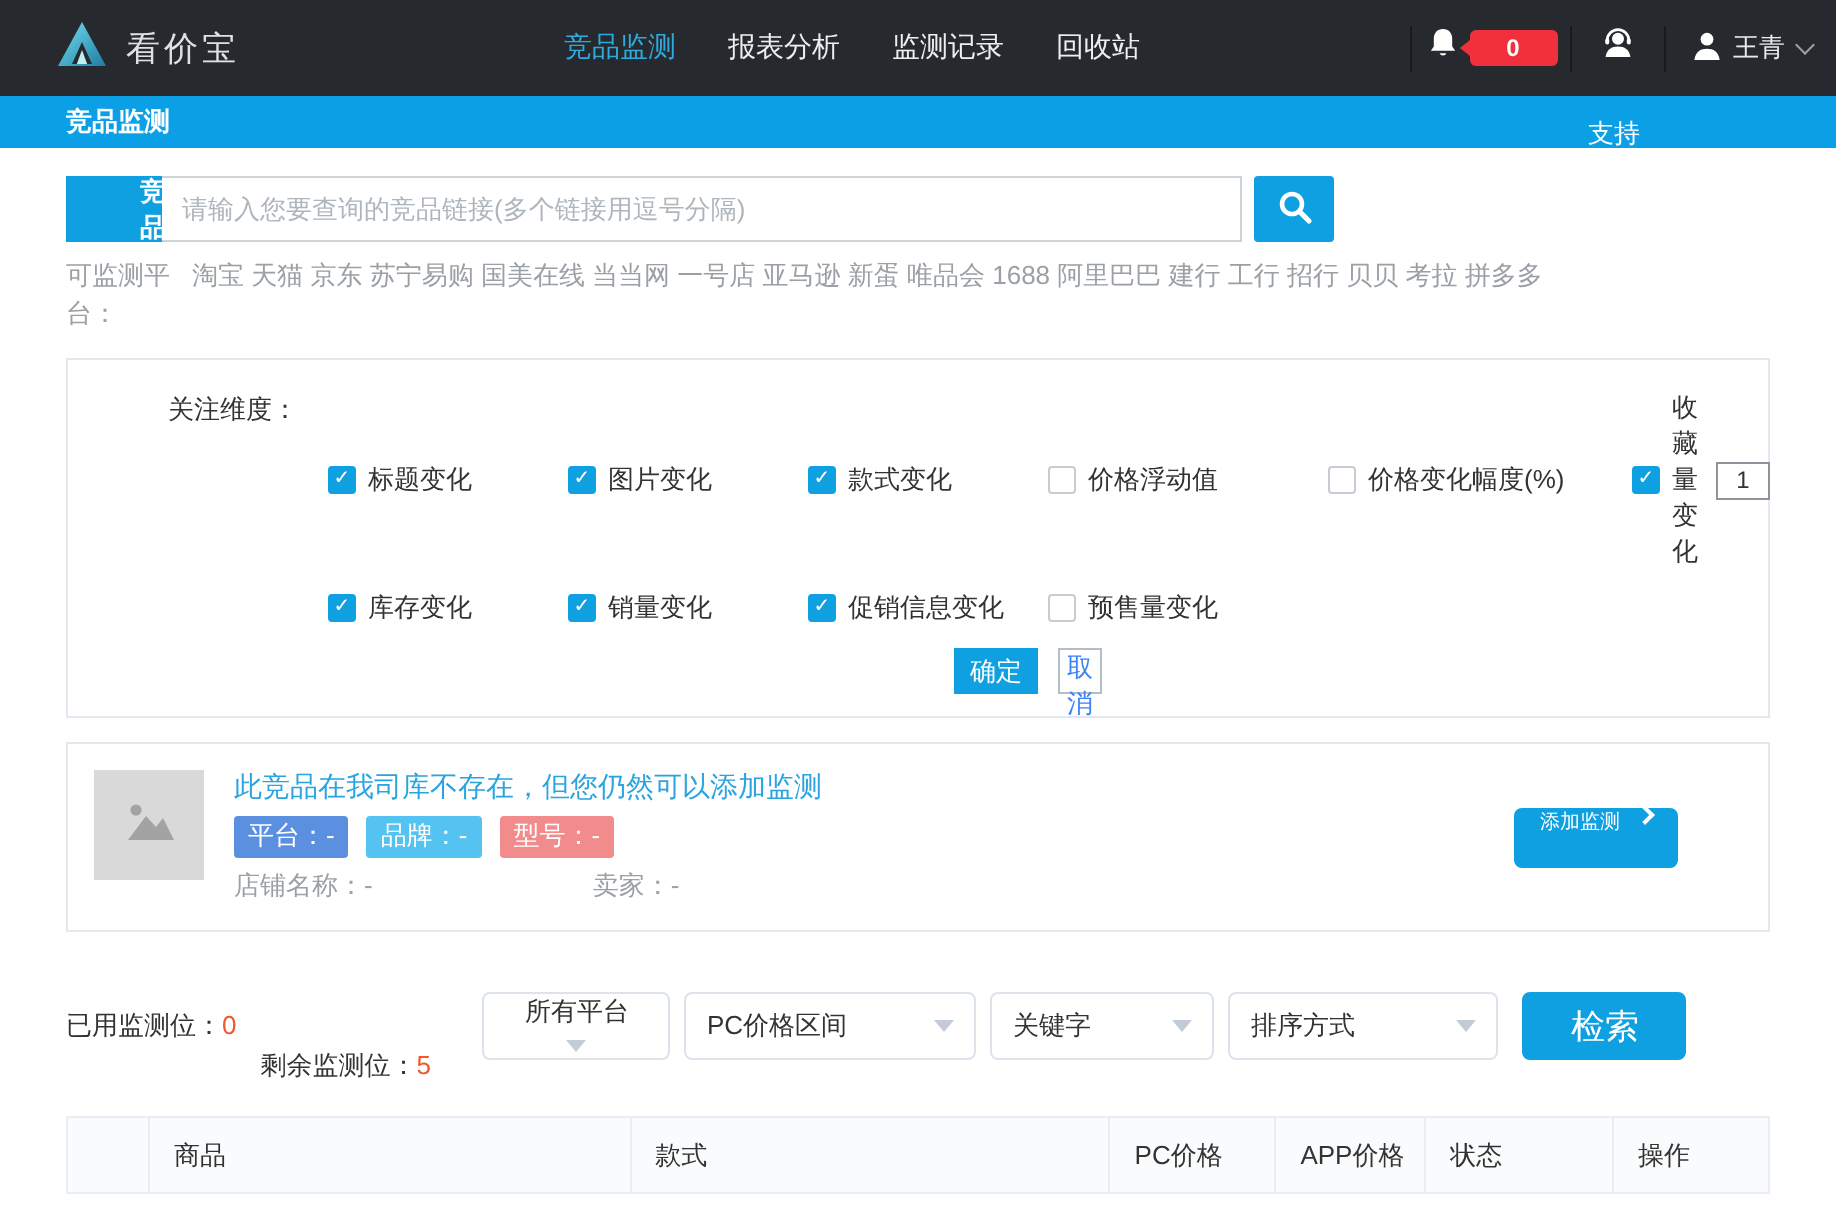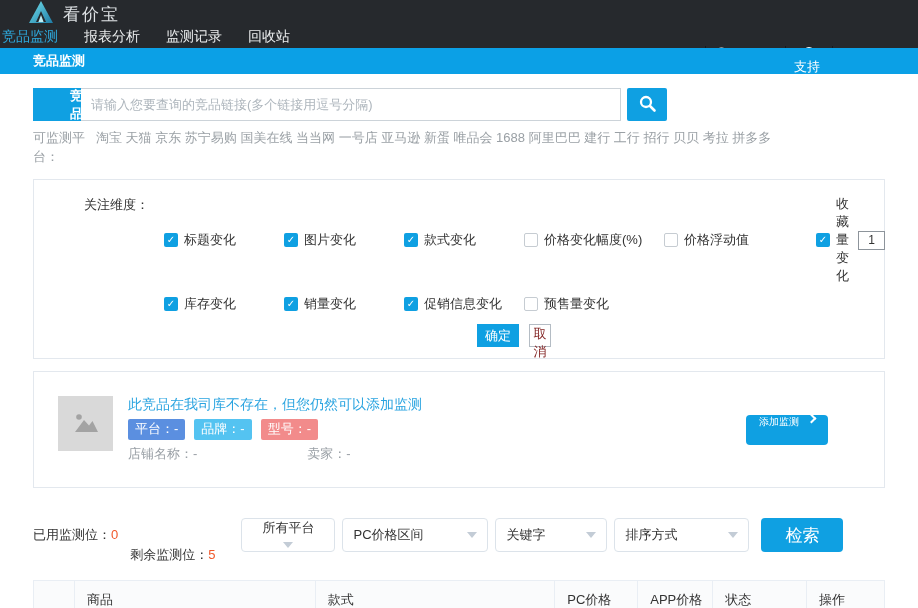--- a/index.html
+++ b/index.html
@@ -1,20 +1,20 @@
 <!DOCTYPE html>
 <html><head>
 <meta charset="utf-8">
 <style>
   * { margin:0; padding:0; box-sizing:border-box; }
   html,body { width:918px; height:608px; overflow:hidden; background:#fff;
     font-family:"Liberation Sans","DejaVu Sans",sans-serif; }
 
   
-  .topbar { height:48px; background:#26292d; display:flex; align-items:flex-start;flex-direction:column; }
+  .topbar { height:48px; background:#26292d; display:flex; align-items:center; }
   .logo-area { display:flex; align-items:center; padding-left:28px; gap:9px; width:280px; }
   .logo-text { color:#dde1e4; font-size:17px; letter-spacing:2px; }
   .nav { display:flex; align-items:center; gap:22px; font-size:14px; }
   .nav-item { color:#eceeef; cursor:pointer; padding:0 2px; }
   .nav-item.active { color:#2eaade; }
   .top-right { margin-left:auto; display:flex; align-items:stretch; }
   .top-sec { display:flex; align-items:center; justify-content:center; border-left:1px solid #17191c; }
   .sec-notif { width:80px; gap:5px; }
   .sec-support { width:47px; }
   .sec-user { width:86px; gap:6px; color:#e8eaec; font-size:13px; }
@@ -51,24 +51,24 @@
   .dim-body { display:flex; padding-left:50px; }
   .dim-label { width:80px; font-size:13px; color:#333; padding-top:1px; flex:none; }
   .dim-grid { display:grid; grid-template-columns:120px 120px 120px 140px 152px auto; row-gap:10px; align-items:center; }
   .dim-item { display:flex; align-items:center; gap:6px; font-size:13px; color:#333; }
   .cb { width:14px; height:14px; border-radius:2px; flex:none; cursor:pointer; }
   .cb.on { background:#0fa0e2; color:#fff; font-size:10px; line-height:14px; text-align:center; }
   .cb.off { background:#fff; border:1px solid #c6ccd2; }
   .dim-num-input { width:27px; height:19px; border:1px solid #8d949b; margin-left:3px; text-align:center; font-size:12px; color:#333; outline:none; }
   .dim-actions { margin-top:11px; display:flex; justify-content:center; gap:10px; padding-left:110px; }
   .btn-confirm { width:42px; height:23px; background:#0fa0e2; color:#fff; border:none; font-size:13px; cursor:pointer; }
-  .btn-cancel { width:22px; height:23px; background:#fff; color:#7f1d1d; border:1px solid #b4bcc4; font-size:13px; cursor:pointer; }
-
-  
-  .result-card { margin-top:12px; border:1px solid #e3e8ee; padding:24px; display:flex; align-items:flex-start; }
+  .btn-cancel { width:22px; height:23px; background:#fff; color:#3b82f6; border:1px solid #b4bcc4; font-size:13px; cursor:pointer; }
+
+  
+  .result-card { margin-top:12px; border:1px solid #e3e8ee; padding:13px; display:flex; align-items:flex-start; }
   .thumb { width:55px; height:55px; background:#d9d9d9; display:flex; align-items:center; justify-content:center; flex:none; }
   .card-info { margin-left:15px; }
   .card-msg { color:#2aa4e0; font-size:14px; }
   .card-tags { margin-top:5px; display:flex; gap:9px; }
   .tag { color:#fff; font-size:13px; padding:1px 7px 2px; border-radius:2px; }
   .card-meta { margin-top:5px; font-size:13px; color:#9aa0a6; display:flex; }
   .meta-seller { margin-left:110px; }
   .add-btn { margin-left:auto; margin-right:32px; align-self:center; background:#0fa0e2; color:#fff;
     font-size:10px; height:30px; padding:0 13px; border:none; border-radius:4px;
     display:flex; gap:9px; cursor:pointer; }
@@ -190,25 +190,25 @@
         <label class="dim-item">
           <span class="cb on">✓</span>
           <span>图片变化</span>
         </label>
         <label class="dim-item">
           <span class="cb on">✓</span>
           <span>款式变化</span>
         </label>
         <label class="dim-item">
           <span class="cb off"></span>
+          <span>价格浮动值</span>
+        </label>
+        <label class="dim-item">
+          <span class="cb off"></span>
           <span>价格变化幅度(%)</span>
-        </label>
-        <label class="dim-item">
-          <span class="cb off"></span>
-          <span>价格浮动值</span>
         </label>
         <label class="dim-item">
           <span class="cb on">✓</span>
           <span>收藏量变化</span>
           <input class="dim-num-input" value="1" style="">
         </label>
         <label class="dim-item">
           <span class="cb on">✓</span>
           <span>库存变化</span>
         </label>

